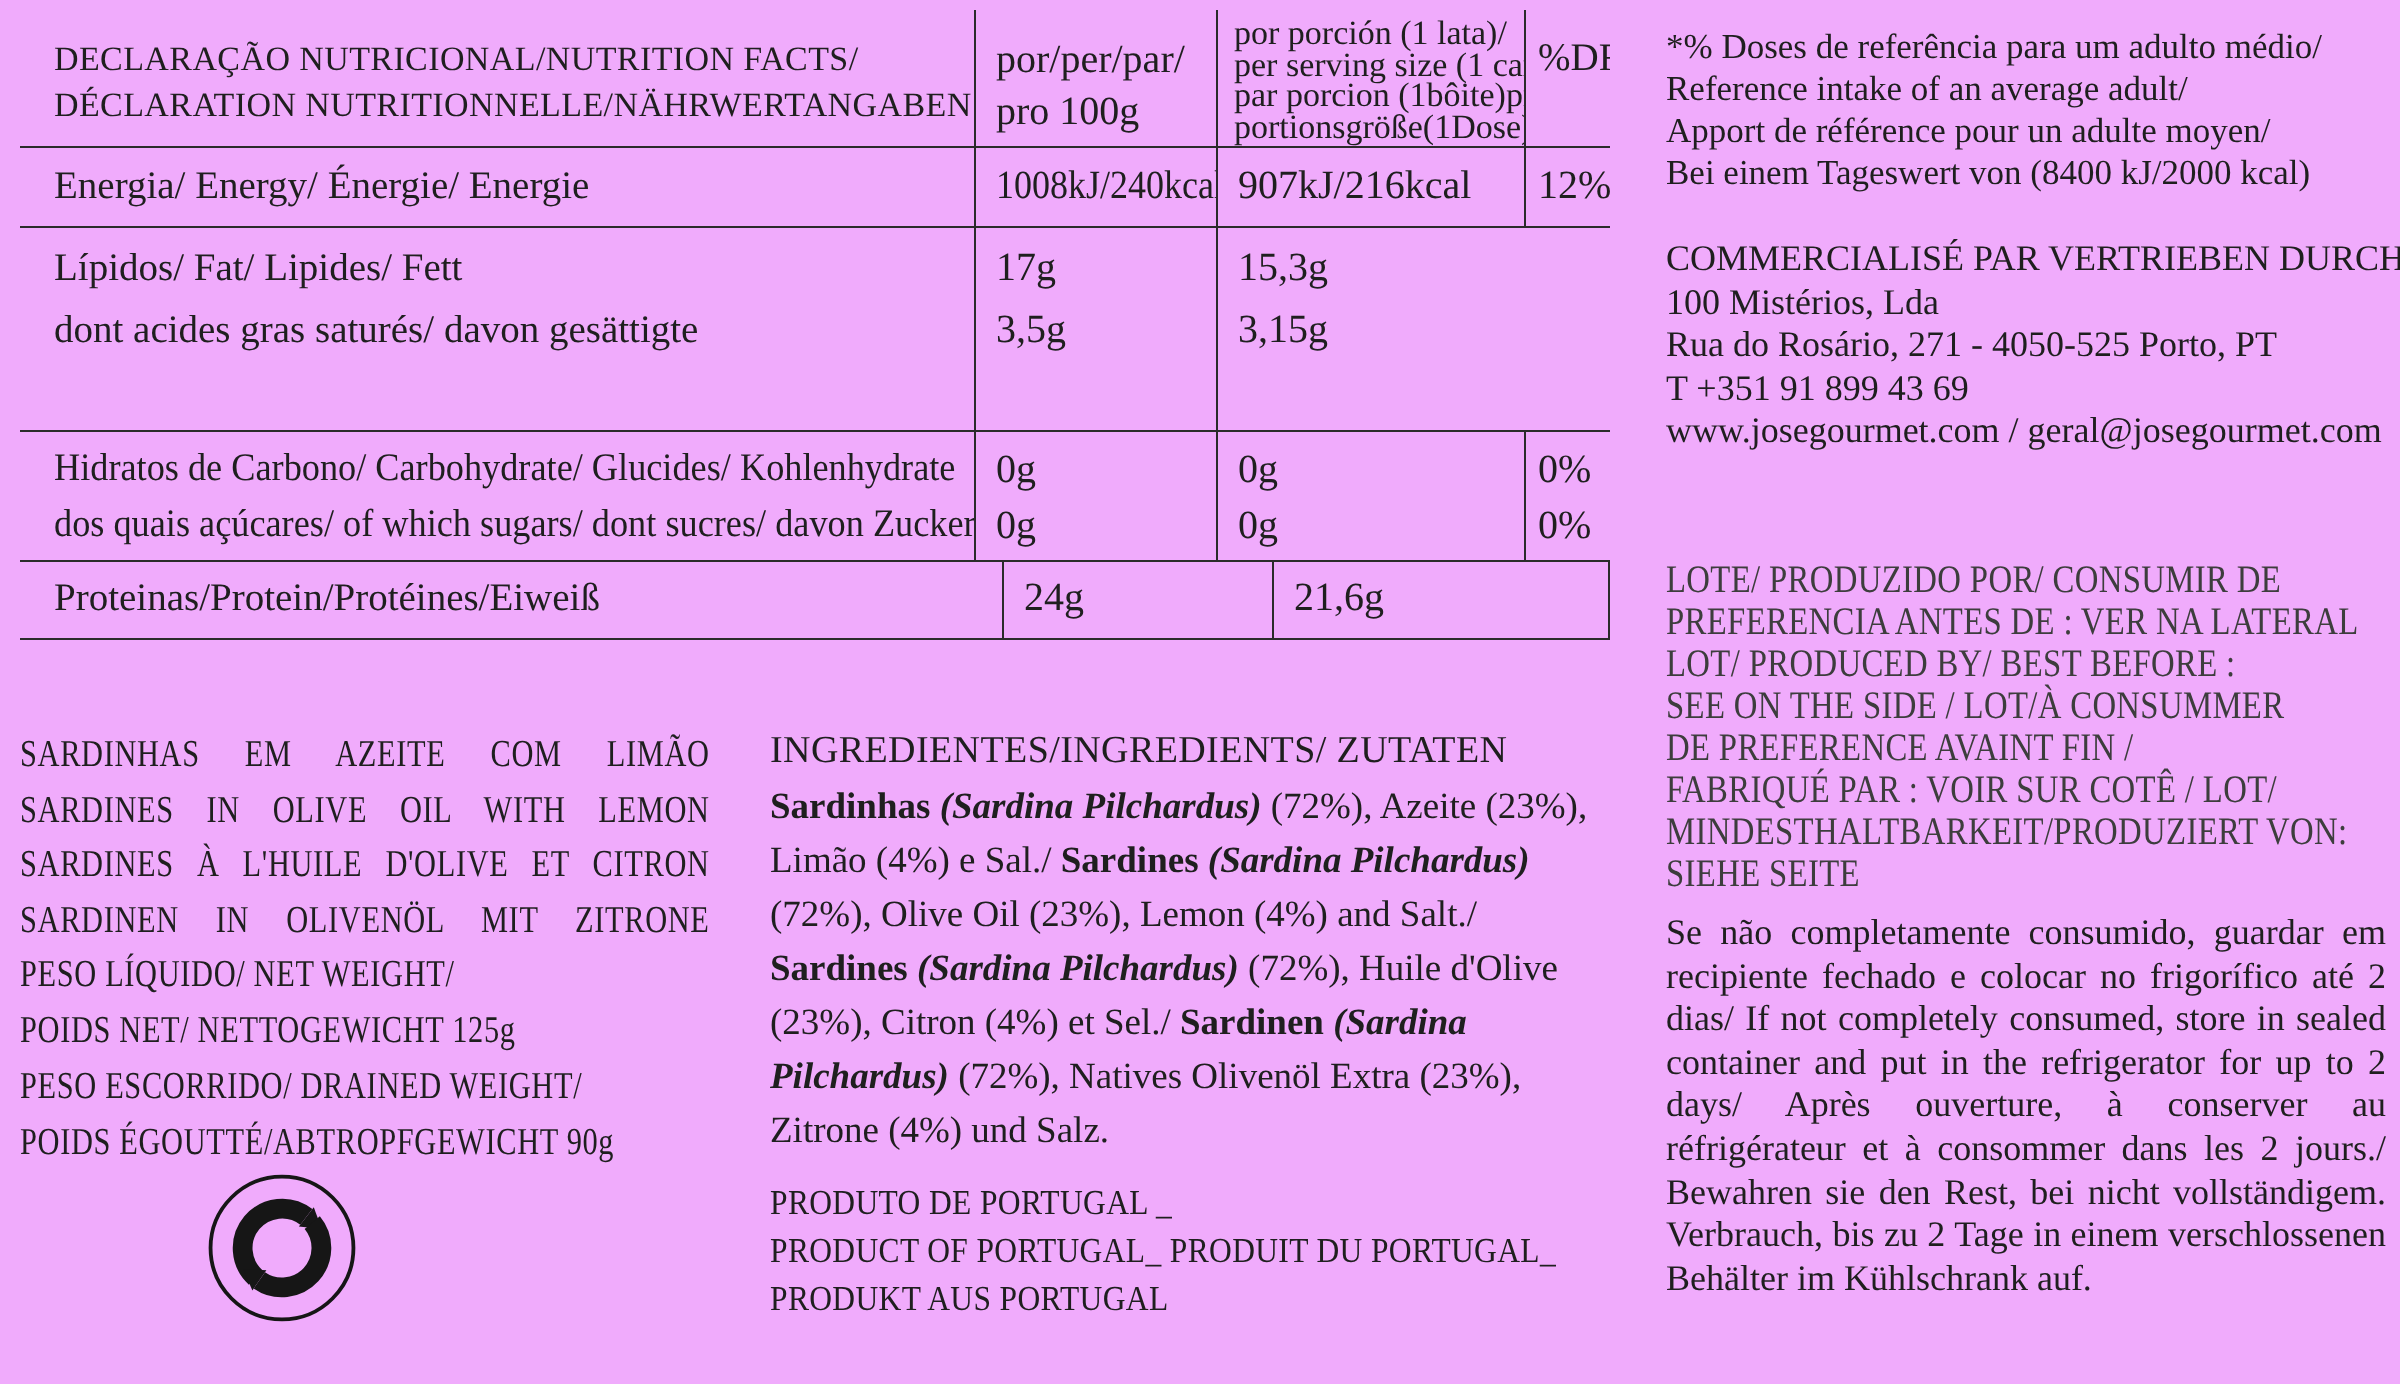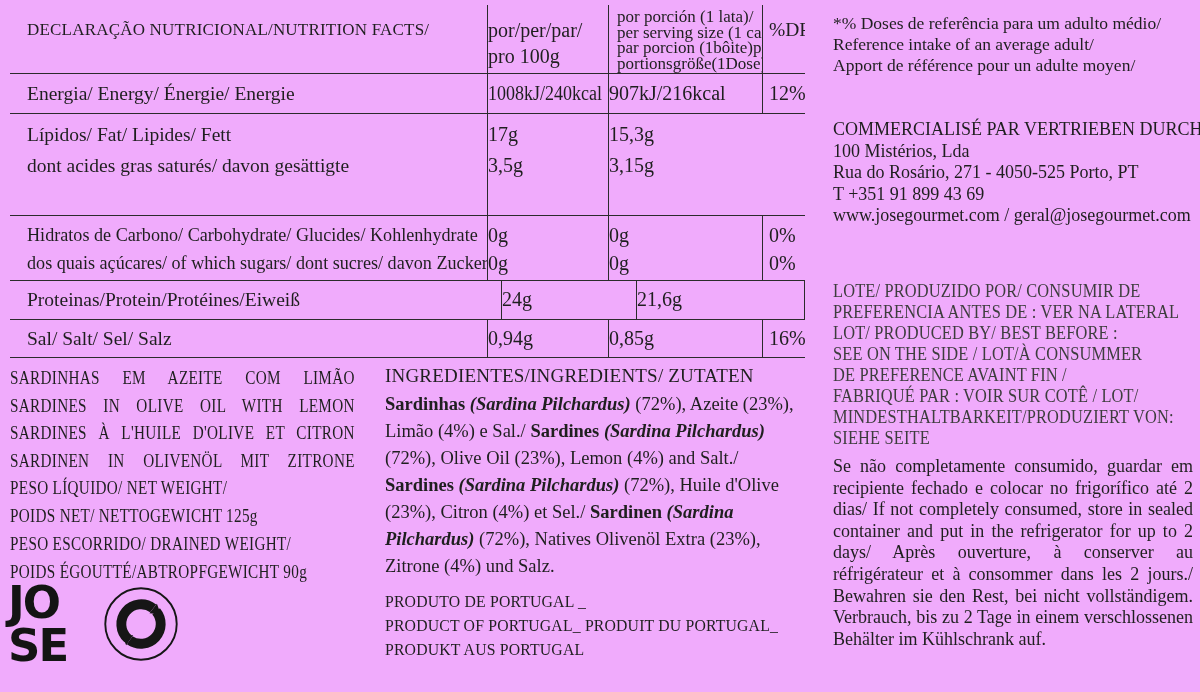--- a/index.html
+++ b/index.html
@@ -6,21 +6,21 @@
   html,body{margin:0;padding:0;background:#ffffff;}
   body{font-family:"Liberation Serif", serif; color:var(--ink);}
   .sheet{position:relative;width:1200px;height:692px;background:#f0abfc;overflow:hidden;}
 
   
   .ntable{position:absolute;left:10px;top:5px;width:795px;border-bottom:1.5px solid var(--line);}
   .nrow{display:grid;grid-template-columns:477px 121px 154px 1fr;border-top:1.5px solid var(--line);}
   .nrow.nhead{border-top:none;height:68px;}
   .cell{box-sizing:border-box;padding-top:var(--pt,5px);overflow:hidden;}
   .cell.c1{padding-left:17px;}
-  .cell.c2,.cell.c3{}
+  .cell.c2,.cell.c3{padding-left:10px;}
   .cell.c4{padding-left:6px;}
   .cell.c2,.cell.c3,.cell.c4{border-left:1.5px solid var(--line);}
   .cell .ln{line-height:var(--lh,29px);white-space:nowrap;}
   .nhead .c1{--pt:13px;} .nhead .c1 .ln{font-size:17px;line-height:23px;letter-spacing:.2px;}
   .nhead .c2{--pt:12px;} .nhead .c2 .ln{font-size:20px;line-height:26px;}
   .nhead .c3{--pt:4px;padding-left:8px;}  .nhead .c3 .ln{font-size:17px;line-height:15.5px;}
   .nhead .c4{--pt:10px;} .nhead .c4 .ln{font-size:19.5px;}
   .body1 .ln{font-size:19.5px;}
   .val .ln{font-size:20px;}
   .cond{transform:scaleX(.93);transform-origin:0 50%;}
@@ -57,20 +57,21 @@
 </style>
 </head>
 <body>
 
 <div class="sheet">
 
   <div class="ntable" id="ntable">
       <div class="nrow nhead">
         <div class="cell c1">
           <div class="ln">DECLARAÇÃO NUTRICIONAL/NUTRITION FACTS/</div>
+          <div class="ln">DÉCLARATION NUTRITIONNELLE/NÄHRWERTANGABEN</div>
         </div>
         <div class="cell c2">
           <div class="ln">por/per/par/</div>
           <div class="ln">pro 100g</div>
         </div>
         <div class="cell c3">
           <div class="ln">por porción (1 lata)/</div>
           <div class="ln">per serving size (1 can)/</div>
           <div class="ln">par porcion (1bôite)pro</div>
           <div class="ln">portionsgröße(1Dose) (90g)</div>
@@ -130,34 +131,20 @@
           <div class="ln">Proteinas/Protein/Protéines/Eiweiß</div>
         </div>
         <div class="cell c2 val">
           <div class="ln">24g</div>
         </div>
         <div class="cell c3 val">
           <div class="ln">21,6g</div>
         </div>
         <div class="cell c4 val">
           <div class="ln">48%</div>
-        </div>
-      </div>
-      <div class="nrow" style="height: 37px; --lh: 29px; --pt: 4px;">
-        <div class="cell c1 body1">
-          <div class="ln">Sal/ Salt/ Sel/ Salz</div>
-        </div>
-        <div class="cell c2 val">
-          <div class="ln">0,94g</div>
-        </div>
-        <div class="cell c3 val">
-          <div class="ln">0,85g</div>
-        </div>
-        <div class="cell c4 val">
-          <div class="ln">16%</div>
         </div>
       </div>
     </div>
 
   <div class="prodname" id="prodname">
       <div class="ln">SARDINHAS EM AZEITE COM LIMÃO</div>
       <div class="ln">SARDINES IN OLIVE OIL WITH LEMON</div>
       <div class="ln">SARDINES À L'HUILE D'OLIVE ET CITRON</div>
       <div class="ln">SARDINEN IN OLIVENÖL MIT ZITRONE</div>
     </div>
@@ -175,20 +162,21 @@
         <div class="ln">PRODUTO DE PORTUGAL _</div>
         <div class="ln">PRODUCT OF PORTUGAL_ PRODUIT DU PORTUGAL_</div>
         <div class="ln">PRODUKT AUS PORTUGAL</div>
       </div>
   </div>
 
   <div class="rblock refnote" id="refnote">
       <div class="ln">*% Doses de referência para um adulto médio/</div>
       <div class="ln">Reference intake of an average adult/</div>
       <div class="ln">Apport de référence pour un adulte moyen/</div>
+      <div class="ln">Bei einem Tageswert von (8400 kJ/2000 kcal)</div>
     </div>
   <div class="rblock marketed" id="marketed">
       <div class="ln">COMMERCIALISÉ PAR VERTRIEBEN DURCH</div>
       <div class="ln">100 Mistérios, Lda</div>
       <div class="ln">Rua do Rosário, 271 - 4050-525 Porto, PT</div>
       <div class="ln">T +351 91 899 43 69</div>
       <div class="ln">www.josegourmet.com / geral@josegourmet.com</div>
     </div>
   <div class="rblock lot" id="lot">
       <div class="ln">LOTE/ PRODUZIDO POR/ CONSUMIR DE</div>
@@ -197,24 +185,20 @@
       <div class="ln">SEE ON THE SIDE /  LOT/À CONSUMMER</div>
       <div class="ln">DE PREFERENCE AVAINT FIN /</div>
       <div class="ln">FABRIQUÉ PAR : VOIR SUR COTÊ / LOT/</div>
       <div class="ln">MINDESTHALTBARKEIT/PRODUZIERT VON:</div>
       <div class="ln">SIEHE SEITE</div>
     </div>
   <div class="rblock storage">
     <p>Se não completamente consumido, guardar em recipiente fechado e colocar no frigorífico até 2 dias/ If not completely consumed, store in sealed container and put in the refrigerator for up to 2 days/ Après ouverture, à conserver au réfrigérateur et à consommer dans les 2 jours./ Bewahren sie den Rest, bei nicht vollständigem. Verbrauch, bis zu 2 Tage in einem verschlossenen Behälter im Kühlschrank auf.</p>
   </div>
 
-  <div class="jose">
-    <div>JO</div>
-    <div>SE</div>
-  </div>
 
   <svg class="greendot" width="76" height="76" viewBox="0 0 100 100" aria-hidden="true">
     <circle cx="50" cy="50" r="47" fill="none" stroke="#161616" stroke-width="2.5"></circle>
     <path d="M 32.6 69.3 A 26 26 0 0 1 66.0 29.5" fill="none" stroke="#161616" stroke-width="13"></path>
     <polygon points="61.1,35.8 70.9,23.2 76.2,37.5" fill="#161616"></polygon>
     <path d="M 69.9 33.3 A 26 26 0 0 1 35.1 71.3" fill="none" stroke="#161616" stroke-width="13"></path>
     <polygon points="39.7,64.7 30.5,77.9 24.5,63.8" fill="#161616"></polygon>
   </svg>
 
 </div>

